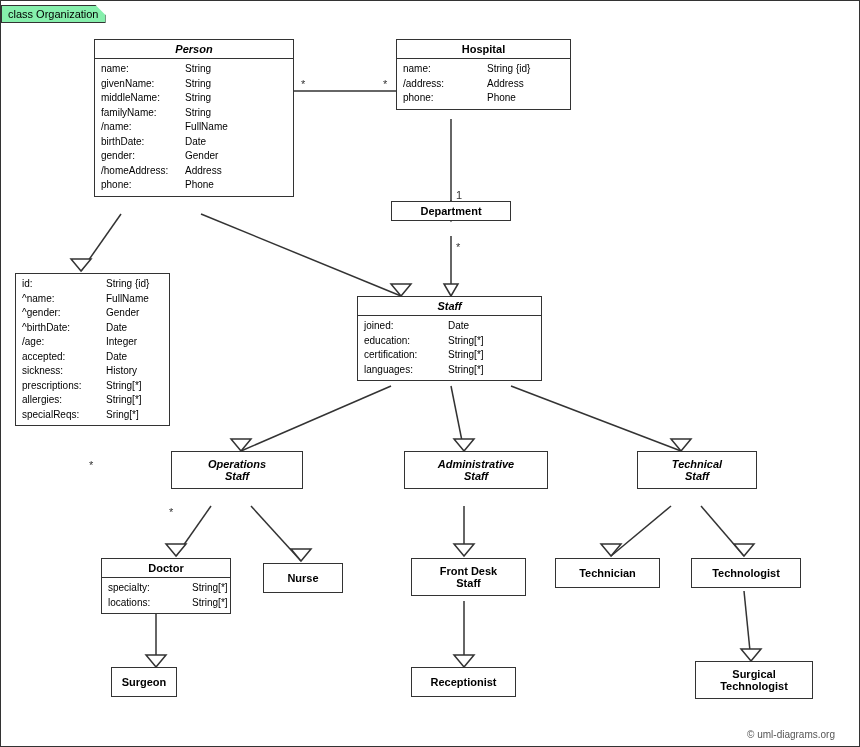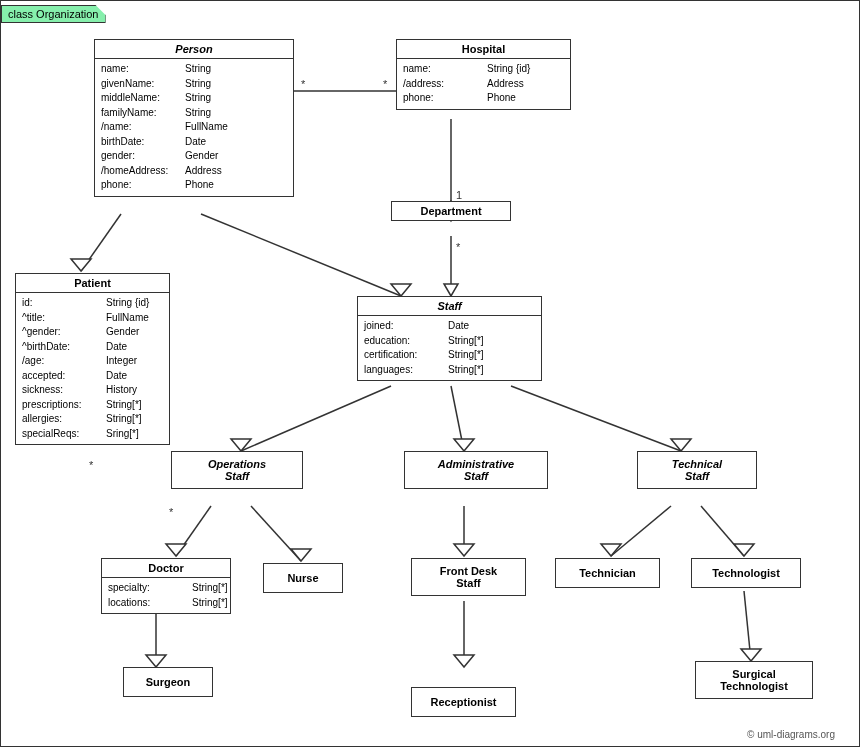--- a/index.html
+++ b/index.html
@@ -204,28 +204,27 @@
           <span class="attr-type">Address</span>
         </div>
       <div class="attr-row">
           <span class="attr-name">phone:</span>
           <span class="attr-type">Phone</span>
         </div>
     </div>
   </div>
 
   <div class="class-box" style="left:14px; top:272px; width:155px;">
-    <div class="class-title">Patient</div>
     <div class="class-attrs">
       <div class="attr-row">
           <span class="attr-name">id:</span>
           <span class="attr-type">String {id}</span>
         </div>
       <div class="attr-row">
-          <span class="attr-name">^title:</span>
+          <span class="attr-name">^name:</span>
           <span class="attr-type">FullName</span>
         </div>
       <div class="attr-row">
           <span class="attr-name">^gender:</span>
           <span class="attr-type">Gender</span>
         </div>
       <div class="attr-row">
           <span class="attr-name">^birthDate:</span>
           <span class="attr-type">Date</span>
         </div>
@@ -317,25 +316,25 @@
   </div>
 
   <div class="class-box" style="left:554px; top:557px; width:105px;">
     <div class="class-title" style="border-bottom:none; padding:8px 4px;">Technician</div>
   </div>
 
   <div class="class-box" style="left:690px; top:557px; width:110px;">
     <div class="class-title" style="border-bottom:none; padding:8px 4px;">Technologist</div>
   </div>
 
-  <div class="class-box" style="left:122px; top:666px; width:90px;">
+  <div class="class-box" style="left:110px; top:666px; width:66px;">
     <div class="class-title" style="border-bottom:none; padding:8px 4px;">Surgeon</div>
   </div>
 
-  <div class="class-box" style="left:410px; top:666px; width:105px;margin-top:20px;">
+  <div class="class-box" style="left:410px; top:666px; width:105px;">
     <div class="class-title" style="border-bottom:none; padding:8px 4px;">Receptionist</div>
   </div>
 
   <div class="class-box" style="left:694px; top:660px; width:118px; text-align:center;">
     <div class="class-title" style="border-bottom:none; padding:6px 4px;">Surgical<br>Technologist</div>
   </div>
 
   <div class="copyright">© uml-diagrams.org</div>
 </div>
 

